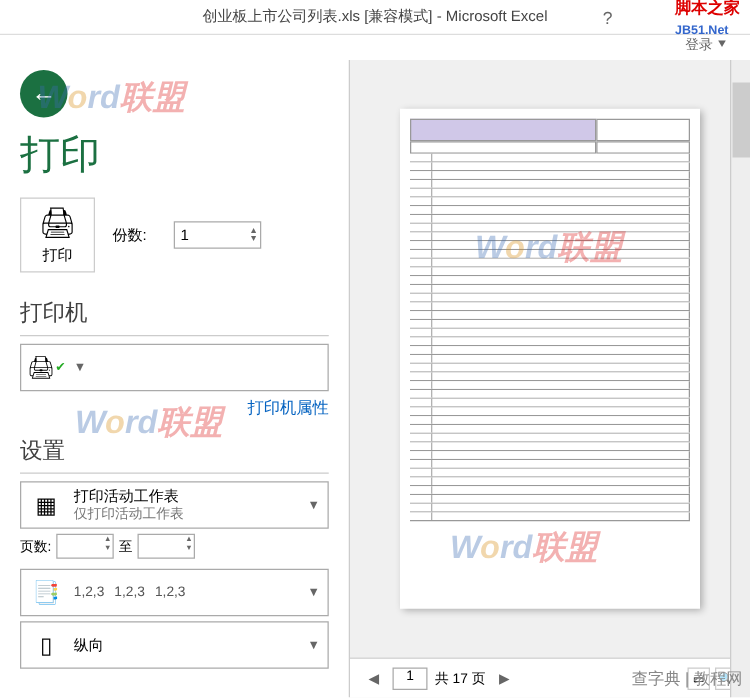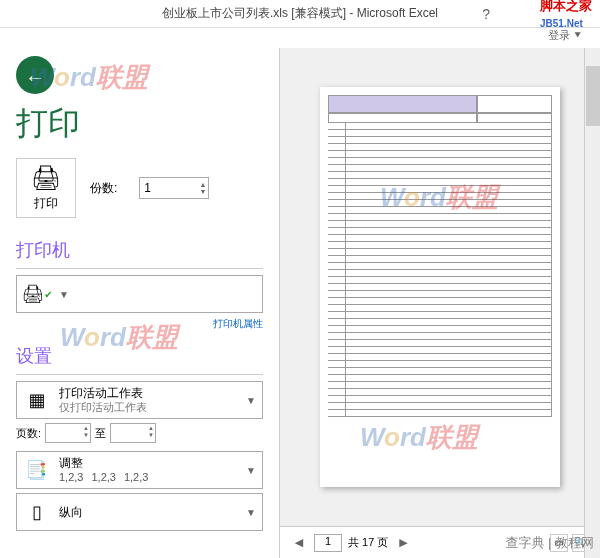--- a/index.html
+++ b/index.html
@@ -13,28 +13,28 @@
 .backrow{display:flex;align-items:center;gap:8px;margin-bottom:8px}
 .backbtn{width:38px;height:38px;border-radius:50%;background:#1b7041;display:flex;align-items:center;justify-content:center;color:#fff;font-size:20px}
 .pagetitle{font-size:32px;color:#1b7041;font-weight:300}
 .printbtn-wrap{display:flex;align-items:center;gap:14px;margin:12px 0 20px}
 .printbtn{width:60px;height:60px;border:1px solid #ccc;display:flex;flex-direction:column;align-items:center;justify-content:center;gap:3px}
 .printbtn .ic{font-size:24px}
 .printbtn .lbl{font-size:12px}
 .copies{display:flex;align-items:center;gap:22px;font-size:12px}
 .spin{width:70px;height:22px;border:1px solid #aaa;display:flex;align-items:center;padding:0 4px;background:#fff;position:relative}
 .spin .arrows{position:absolute;right:2px;display:flex;flex-direction:column;font-size:7px;line-height:7px;color:#666}
-.section-h{font-size:18px;color:#8b5cf6;margin:6px 0;font-weight:400}
+.section-h{font-size:18px;color:#404040;margin:6px 0;font-weight:400}
 .hr{height:1px;background:#ccc;margin-bottom:6px}
 .dropdown{border:1px solid #aaa;background:#fff;padding:4px 6px;display:flex;align-items:center;gap:8px;margin-bottom:4px;position:relative}
 .dropdown .ic{width:28px;height:28px;display:flex;align-items:center;justify-content:center;font-size:18px}
 .dropdown .txt{flex:1;font-size:12px;line-height:14px}
 .dropdown .txt .sub{color:#777;font-size:11px}
 .dropdown .chev{font-size:10px;color:#666}
-.link{text-align:right;font-size:10px;color:#0563c1;margin-bottom:13px}
+.link{text-align:right;font-size:13px;color:#0563c1;margin-bottom:13px}
 .pagerow{display:flex;align-items:center;gap:4px;font-size:11px;margin-bottom:8px}
 .pagerow .mini{width:46px;height:20px;border:1px solid #aaa;position:relative;background:#fff}
 .pagerow .mini .arrows{position:absolute;right:1px;top:1px;display:flex;flex-direction:column;font-size:6px;line-height:7px;color:#666}
 .collate .nums{display:flex;gap:8px;font-size:11px;color:#555}
 .rightpanel{flex:1;position:relative;background:#f0f0f0;display:flex;flex-direction:column}
 .preview-area{flex:1;display:flex;align-items:center;justify-content:center;padding:12px;position:relative}
 .page{width:240px;height:400px;background:#fff;box-shadow:2px 2px 6px rgba(0,0,0,0.3);padding:8px;font-size:4px;overflow:hidden}
 .page .hdr{display:flex;height:18px}
 .page .hdr .c1{flex:2;background:#d0c8e8;border:0.5px solid #999}
 .page .hdr .c2{flex:1;background:#fff;border:0.5px solid #999;color:#c00}
@@ -112,21 +112,20 @@
         </div>
       <span>至</span>
       <div class="mini">
           <div class="arrows">▲<br>▼</div>
         </div>
     </div>
 
     <div class="dropdown collate">
       <div class="ic">📑</div>
       <div class="txt">
-          <div>调整</div>
         <div class="nums">
             <span>1,2,3</span>
             <span>1,2,3</span>
             <span>1,2,3</span>
           </div>
       </div>
       <div class="chev">▼</div>
     </div>
 
     <div class="dropdown">

